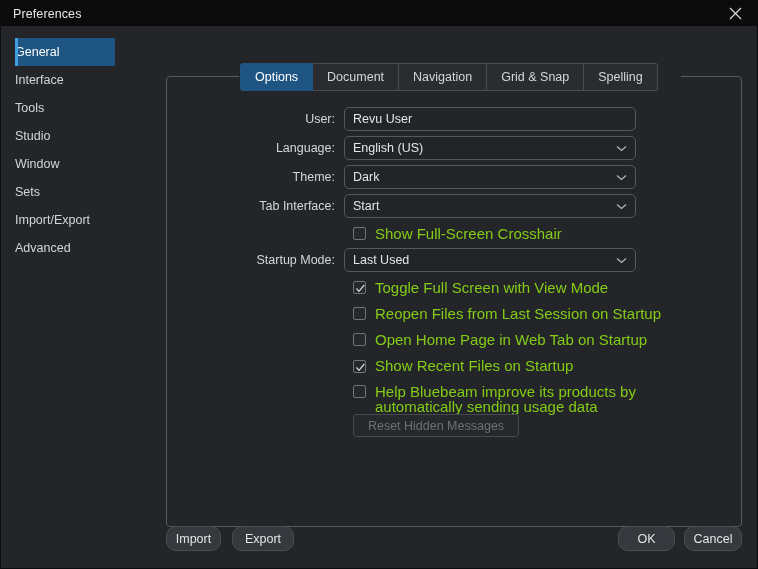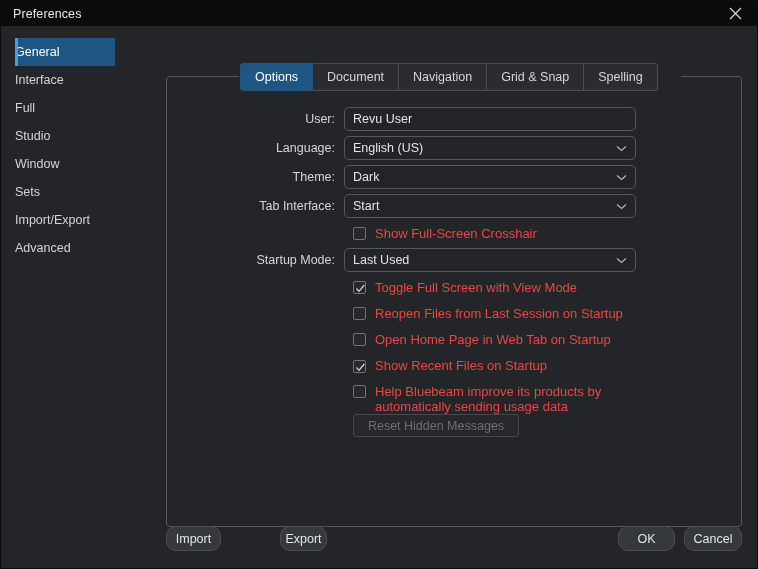--- a/index.html
+++ b/index.html
@@ -203,23 +203,23 @@
     background: #26282b;
     margin-top: 1px;
     position: relative;
   }
   .cbox svg {
     position: absolute;
     left: 1px; top: 1px;
   }
   .cbtext {
     margin-left: 9px;
-    font-size: 13px;
+    font-size: 15px;
     line-height: 15px;
-    color: #ef4444;
+    color: #84cc16;
   }
 
   
   .reset-btn {
     position: absolute;
     left: 186px;
     top: 337px;
     width: 166px;
     height: 23px;
     box-sizing: border-box;
@@ -251,21 +251,21 @@
     border-radius: 10px;
     color: #e3e5e7;
     font-size: 12.5px;
     font-family: "Liberation Sans", sans-serif;
     display: flex;
     align-items: center;
     justify-content: center;
     cursor: pointer;
   }
   .btn-import { left: 165px; top: 14px; width: 55px; }
-  .btn-export { left: 231px; top: 14px; width: 47px; margin-left: 48px; }
+  .btn-export { left: 231px; top: 14px; width: 62px; }
   .btn-ok     { left: 617px; top: 14px; width: 57px; }
   .btn-cancel { left: 683px; top: 14px; width: 58px; }
 </style>
 </head>
 <body>
 
 <div class="window">
 
   <div class="titlebar">
     <span class="title-text">Preferences</span>
@@ -279,21 +279,21 @@
   <div class="body-area">
 
     <div class="sidebar">
       <div class="side-item selected">
           <span>General</span>
         </div>
       <div class="side-item">
           <span>Interface</span>
         </div>
       <div class="side-item">
-          <span>Full</span>
+          <span>Tools</span>
         </div>
       <div class="side-item">
           <span>Studio</span>
         </div>
       <div class="side-item">
           <span>Window</span>
         </div>
       <div class="side-item">
           <span>Sets</span>
         </div>

